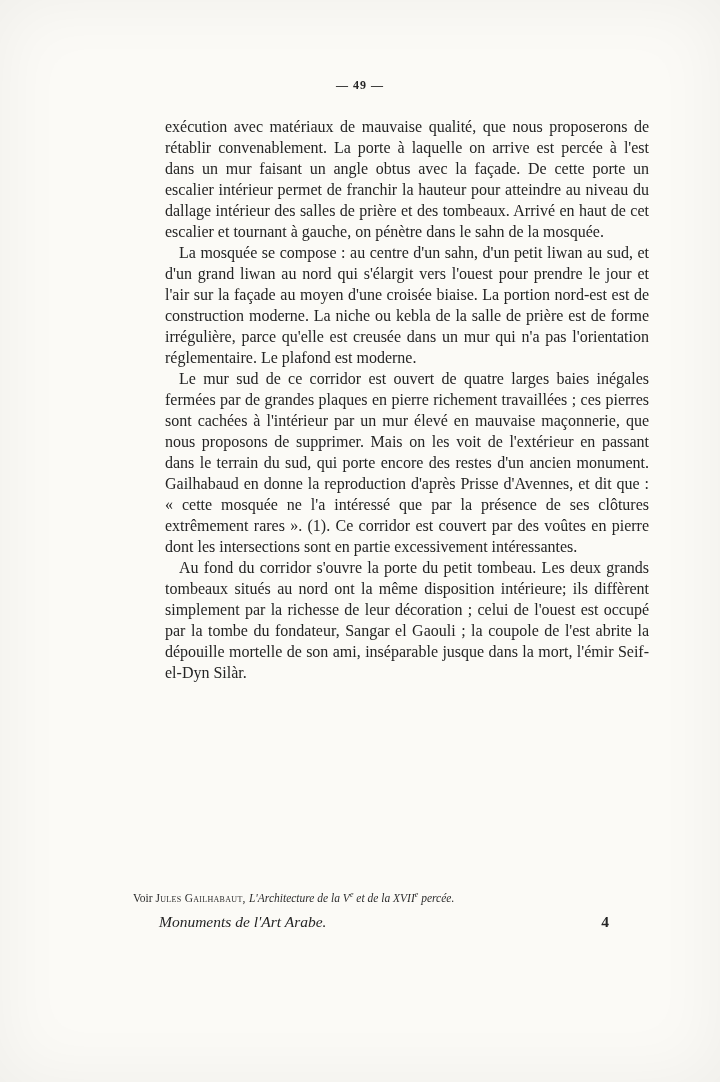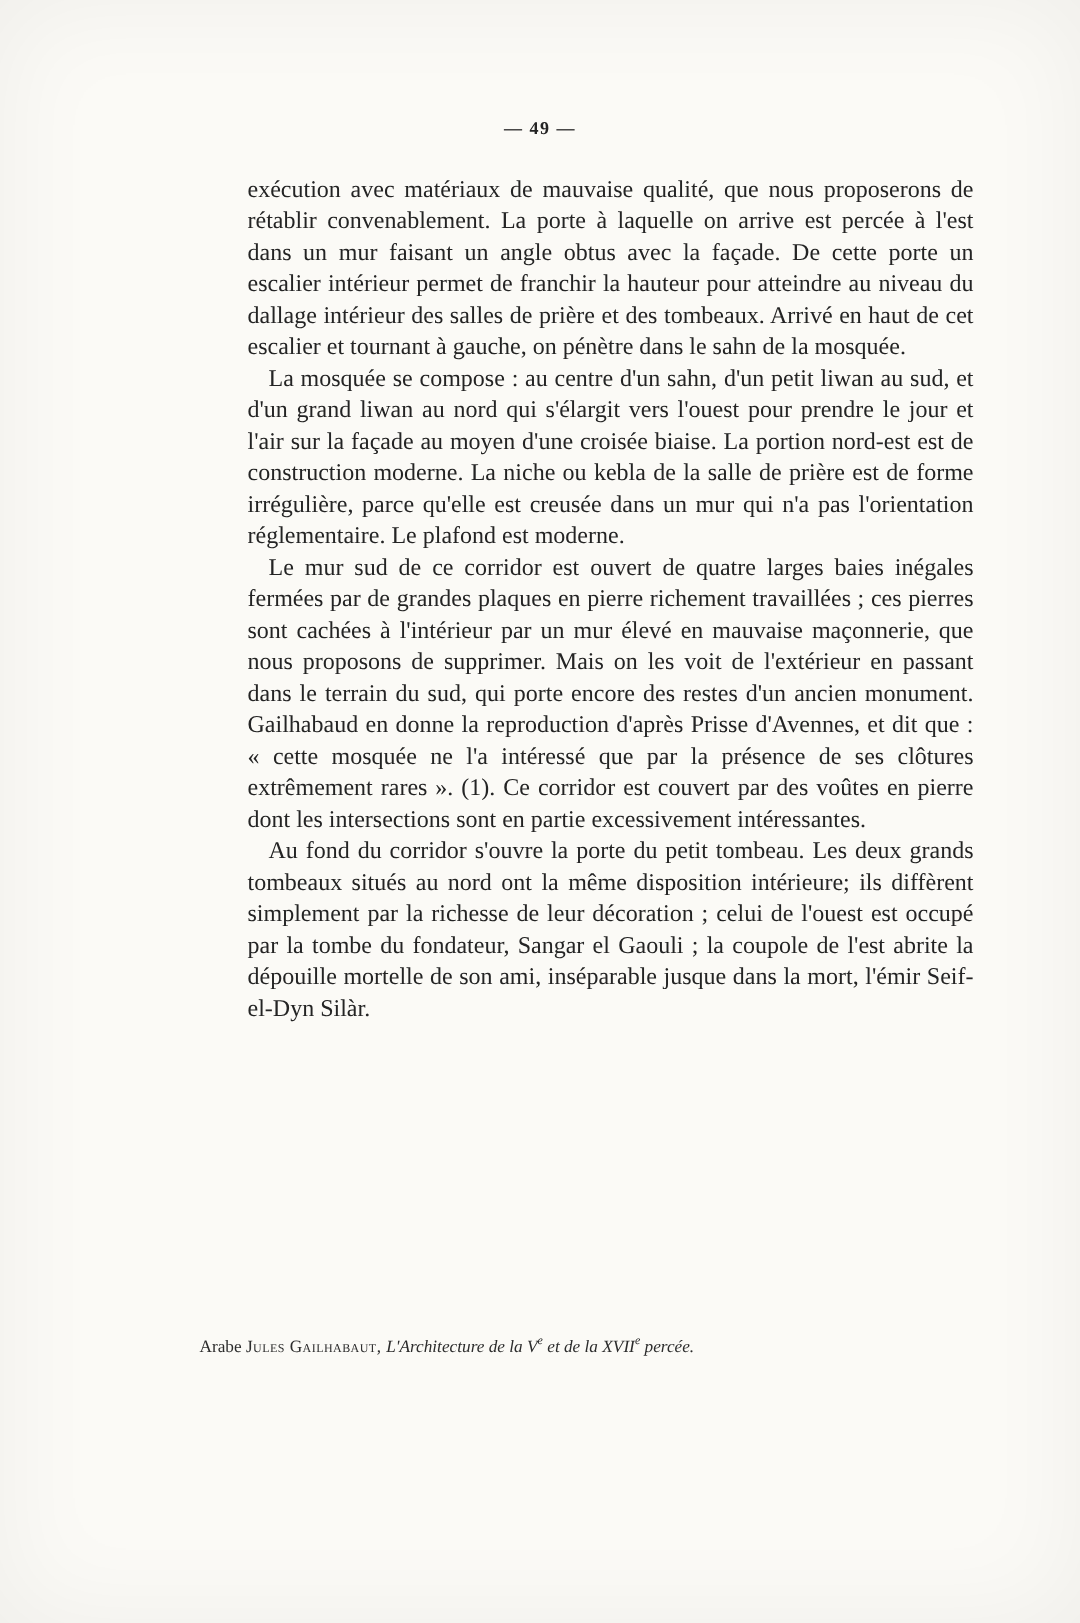--- a/index.html
+++ b/index.html
@@ -88,17 +88,21 @@
   <div class="page-number">— 49 —</div>
 
   <div class="text-block">
     <p class="para no-indent">exécution avec matériaux de mauvaise qualité, que nous proposerons de rétablir convenablement. La porte à laquelle on arrive est percée à l'est dans un mur faisant un angle obtus avec la façade. De cette porte un escalier intérieur permet de franchir la hauteur pour atteindre au niveau du dallage intérieur des salles de prière et des tombeaux. Arrivé en haut de cet escalier et tournant à gauche, on pénètre dans le sahn de la mosquée.</p>
     <p class="para">La mosquée se compose : au centre d'un sahn, d'un petit liwan au sud, et d'un grand liwan au nord qui s'élargit vers l'ouest pour prendre le jour et l'air sur la façade au moyen d'une croisée biaise. La portion nord-est est de construction moderne. La niche ou kebla de la salle de prière est de forme irrégulière, parce qu'elle est creusée dans un mur qui n'a pas l'orientation réglementaire. Le plafond est moderne.</p>
     <p class="para">Le mur sud de ce corridor est ouvert de quatre larges baies inégales fermées par de grandes plaques en pierre richement travaillées ; ces pierres sont cachées à l'intérieur par un mur élevé en mauvaise maçonnerie, que nous proposons de supprimer. Mais on les voit de l'extérieur en passant dans le terrain du sud, qui porte encore des restes d'un ancien monument. Gailhabaud en donne la reproduction d'après Prisse d'Avennes, et dit que : « cette mosquée ne l'a intéressé que par la présence de ses clôtures extrêmement rares ». (1). Ce corridor est couvert par des voûtes en pierre dont les intersections sont en partie excessivement intéressantes.</p>
     <p class="para">Au fond du corridor s'ouvre la porte du petit tombeau. Les deux grands tombeaux situés au nord ont la même disposition intérieure; ils diffèrent simplement par la richesse de leur décoration ; celui de l'ouest est occupé par la tombe du fondateur, Sangar el Gaouli ; la coupole de l'est abrite la dépouille mortelle de son ami, inséparable jusque dans la mort, l'émir Seif-el-Dyn Silàr.</p>
   </div>
 
   <div class="footnote">
-    <span>Arabe </span><span class="sc">Jules Gailhabaut, </span><span class="it">L'Architecture de la V</span><sup class="it">e</sup><span class="it"> et de la XVII</span><sup class="it">e</sup><span class="it"> percée.</span>
+    <span>Voir </span><span class="sc">Jules Gailhabaut, </span><span class="it">L'Architecture de la V</span><sup class="it">e</sup><span class="it"> et de la XVII</span><sup class="it">e</sup><span class="it"> percée.</span>
   </div>
 
+  <div class="footer-line">
+    <span class="running-title">Monuments de l'Art Arabe.</span>
+    <span class="signature">4</span>
+  </div>
 
 </div>
 
 </body></html>

